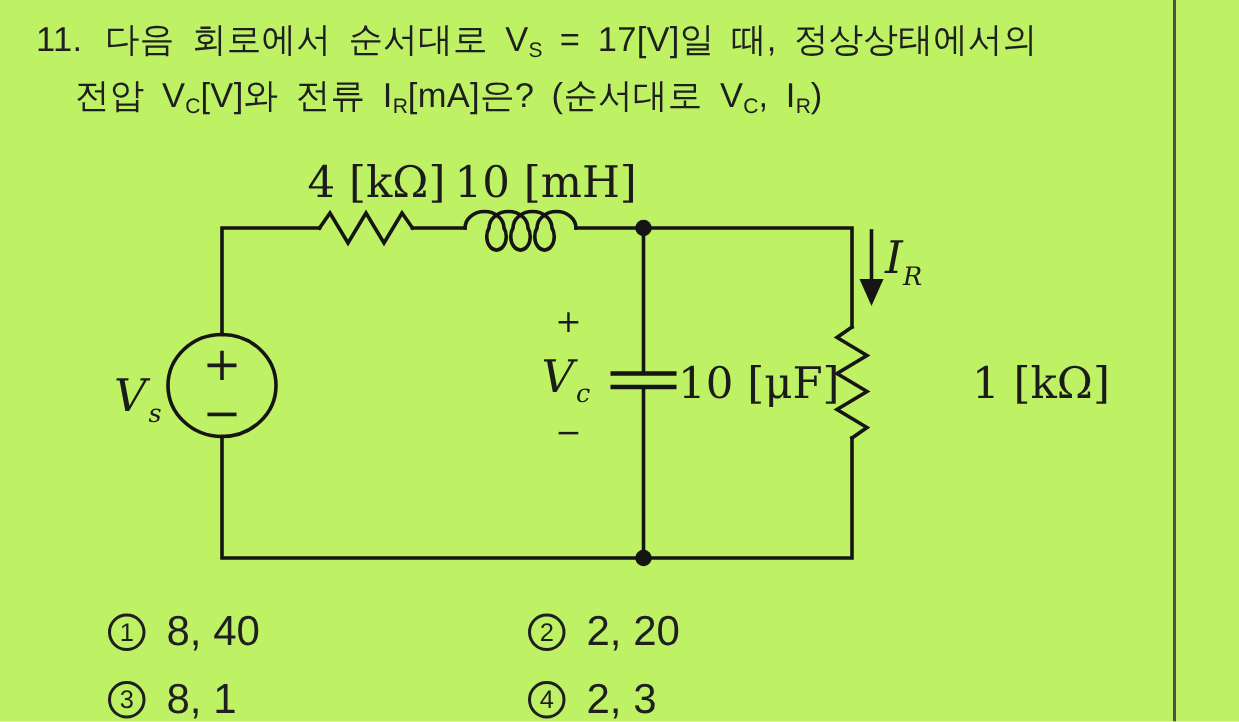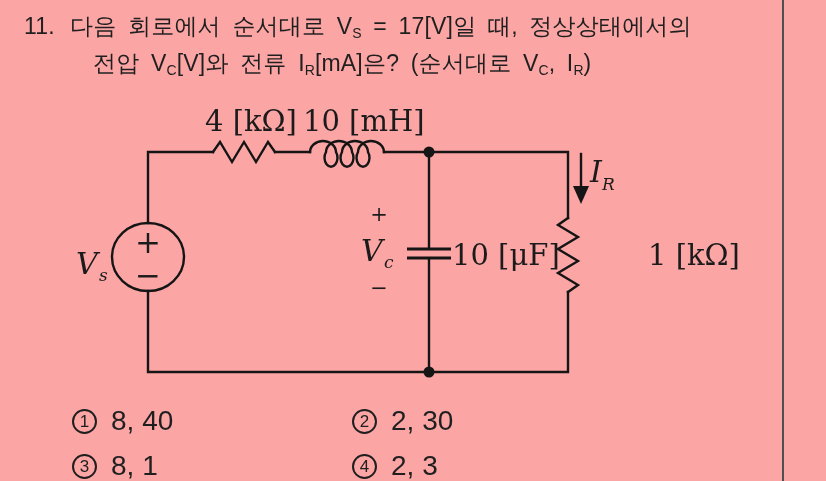--- a/index.html
+++ b/index.html
@@ -1,32 +1,32 @@
 <!DOCTYPE html>
 <html><head>
 <meta charset="utf-8">
 <style>
   html,body{margin:0;padding:0;}
   body{
     width:826px;height:481px;background:#ffffff;
     font-family:"Liberation Sans",sans-serif;color:#1f1f1f;
     overflow:hidden;
   }
-  .page{position:relative;width:826px;height:481px;background:#fca5a5;}
+  .page{position:relative;width:826px;height:481px;background:#bef264;}
   .divider{position:absolute;left:782px;top:0;width:2px;height:481px;background:#4f4f4f;}
 
   
   .question{
     position:absolute;left:24px;top:11px;
     font-size:23px;line-height:30px;letter-spacing:0.2px;word-spacing:5px;
     white-space:nowrap;
   }
   .qline1{display:flex;}
   .qnum{width:46px;flex:0 0 auto;}
-  .qline2{margin-left:69px;}
+  .qline2{margin-left:26px;}
   .question sub{font-size:14px;vertical-align:-4px;letter-spacing:0;}
 
   
   .circuit{position:absolute;left:0;top:0;}
   .wire{stroke:#151515;stroke-width:2.4;fill:none;stroke-linecap:square;}
   .plate{stroke:#151515;stroke-width:3;fill:none;stroke-linecap:butt;}
   .dot{fill:#151515;stroke:none;}
   .ahead{fill:#151515;stroke:none;}
   .circuit text{font-family:"DejaVu Serif",serif;fill:#1b1b1b;}
   .val{font-size:29px;}
@@ -104,21 +104,21 @@
     <text class="val" x="648" y="265">1 [kΩ]</text>
   </svg>
 
   <div class="answers">
     <div class="answer">
       <span class="circ">1</span>
       <span>8, 40</span>
     </div>
     <div class="answer">
       <span class="circ">2</span>
-      <span>2, 30</span>
+      <span>2, 20</span>
     </div>
     <div class="answer">
       <span class="circ">3</span>
       <span>8, 1</span>
     </div>
     <div class="answer">
       <span class="circ">4</span>
       <span>2, 3</span>
     </div>
   </div>

